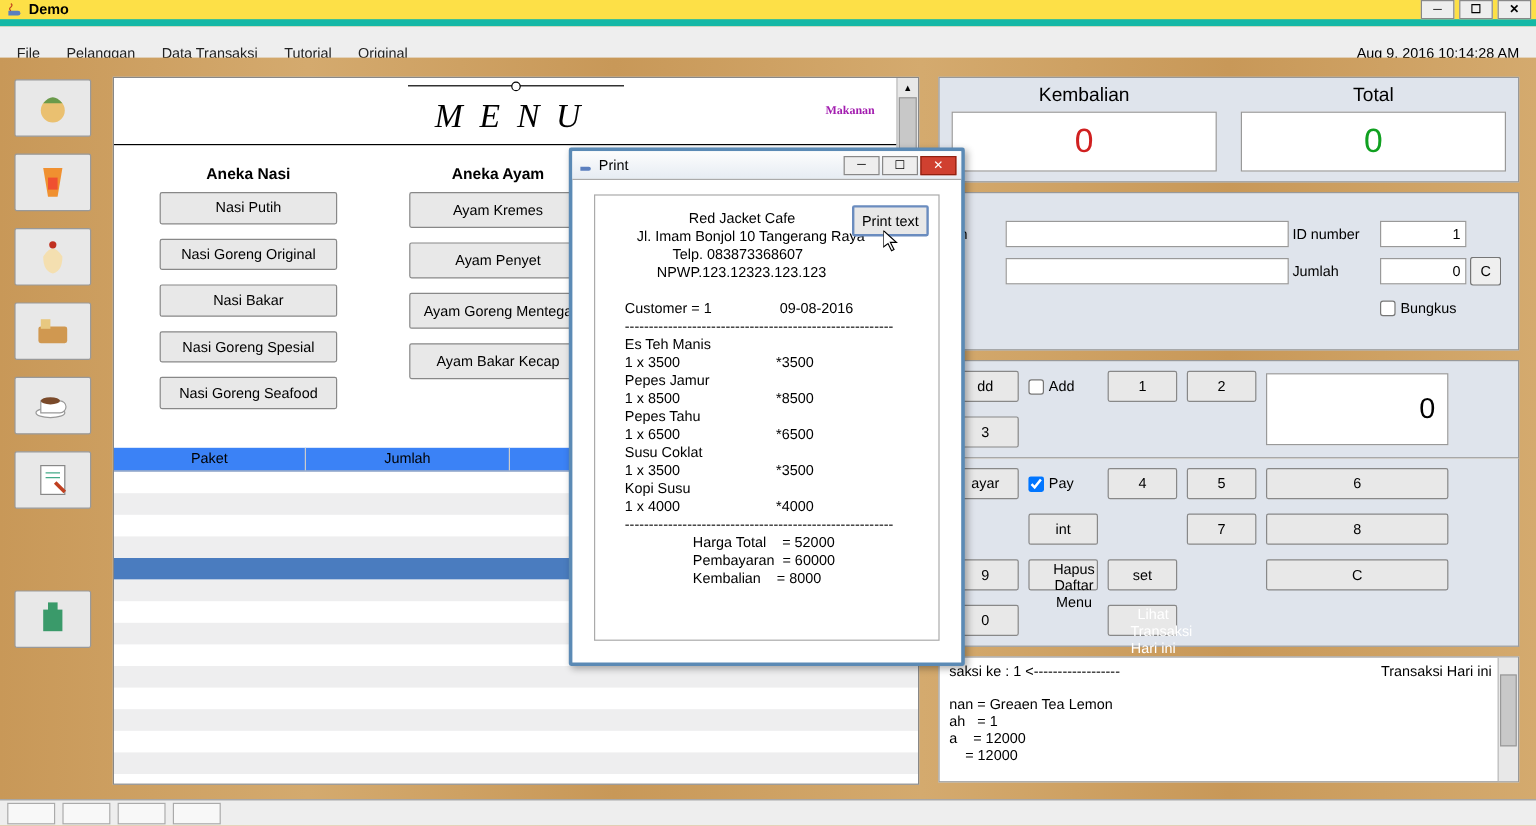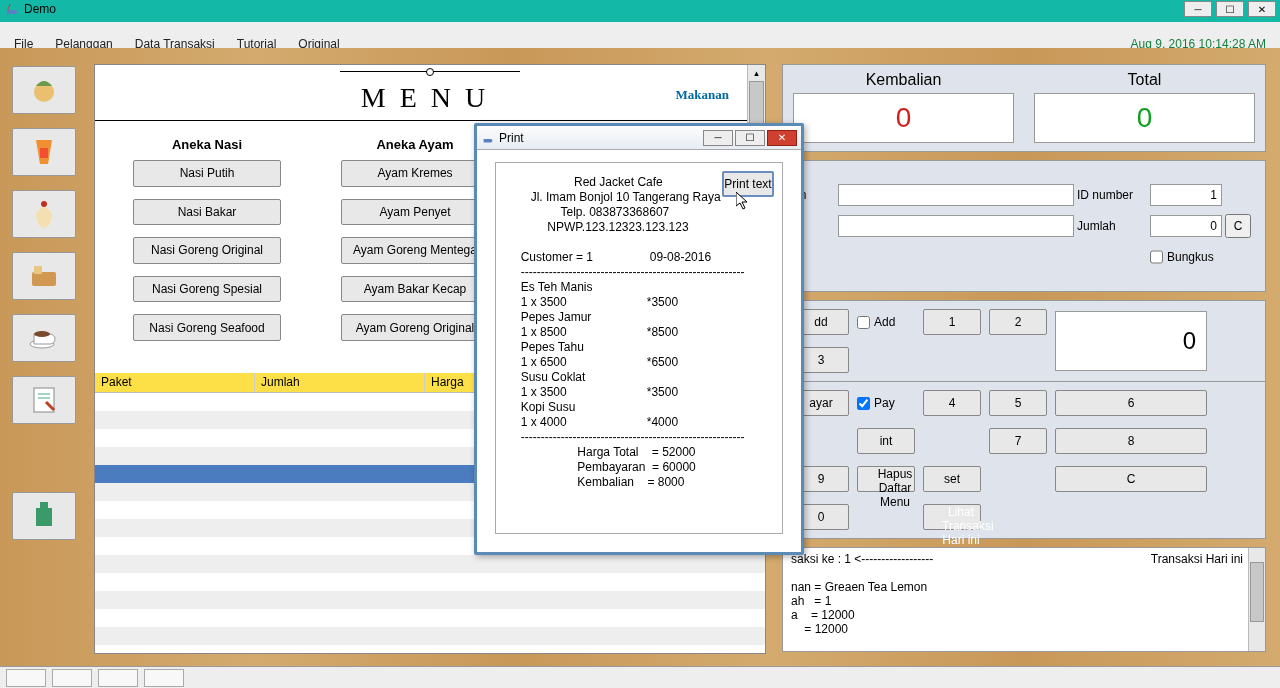--- a/index.html
+++ b/index.html
@@ -1,55 +1,55 @@
 <!DOCTYPE html>
 <html><head>
 <meta charset="utf-8">
 <style>
   * { box-sizing: border-box; margin: 0; padding: 0; font-family: Tahoma, Arial, sans-serif; font-size: 12px; }
   body { width: 1280px; height: 688px; overflow: hidden; background: #d4b48c; position: relative; }
   .wood { background: linear-gradient(90deg, #c89858 0%, #d4aa6e 20%, #c89858 40%, #d4aa6e 60%, #c89858 80%, #d4aa6e 100%); }
   
   
-  .titlebar { height: 22px; background: #14b8a6; border-bottom: 4px solid #14b8a6; display: flex; align-items: center; padding: 0 4px; }
+  .titlebar { height: 22px; background: #fde047; border-bottom: 6px solid #14b8a6; display: flex; align-items: center; padding: 0 4px; font-weight: bold; }
   .titlebar .coffee-icon { width: 16px; height: 16px; margin-right: 4px; display: inline-flex; }
   .titlebar .spacer { flex: 1; }
   .winbtn { width: 28px; height: 16px; border: 1px solid #888; margin-left: 4px; background: #eee; display: inline-flex; align-items: center; justify-content: center; font-size: 10px; cursor: pointer; }
   
   
   .menubar { height: 44px; background: #eee; border-bottom: 1px solid #aaa; display: flex; align-items: center; padding: 0 14px; }
   .menubar .mi { margin-right: 22px; cursor: pointer; color: #222; }
-  .menubar .ts { margin-left: auto; color: #15803d; }
+  .menubar .ts { margin-left: auto; color: #000000; }
   
   
   .main { position: absolute; top: 48px; left: 0; right: 0; bottom: 22px; }
   
   
   .sidebar { position: absolute; left: 12px; top: 18px; width: 68px; display: flex; flex-direction: column; gap: 14px; }
   .sidebtn { width: 64px; height: 48px; background: #e8e8e8; border: 1px solid #999; border-radius: 2px; display: flex; align-items: center; justify-content: center; cursor: pointer; }
   .sidebtn svg { width: 36px; height: 36px; }
   
   
   .menupanel { position: absolute; left: 94px; top: 16px; width: 672px; height: 590px; background: #fff; border: 1px solid #888; }
   .menupanel .sb { position: absolute; right: 0; top: 0; width: 18px; height: 296px; background: #e8e8e8; border-left: 1px solid #bbb; }
   .menupanel .sb .thumb { position: absolute; left: 1px; right: 1px; top: 16px; height: 100px; background: #c8c8c8; border: 1px solid #999; }
   .menupanel .sb .arr { position: absolute; left: 0; right: 0; height: 16px; display: flex; align-items: center; justify-content: center; font-size: 9px; }
   .menupanel .header { height: 56px; display: flex; align-items: flex-end; justify-content: center; border-bottom: 1px solid #000; position: relative; }
-  .menupanel .menuword { font-family: Georgia, serif; font-size: 28px; letter-spacing: 14px; padding-bottom: 6px; }
+  .menupanel .menuword { font-family: Georgia, serif; font-size: 28px; letter-spacing: 14px; padding-bottom: 6px; font-style: italic; }
   .menupanel .deco { position: absolute; top: 6px; left: 50%; transform: translateX(-50%); width: 180px; border-top: 1px solid #000; }
   .menupanel .deco:after { content: ""; position: absolute; left: 50%; top: -4px; width: 6px; height: 6px; border: 1px solid #000; border-radius: 50%; background: #fff; transform: translateX(-50%); }
-  .menupanel .makanan { position: absolute; right: 36px; top: 22px; font-family: Georgia, serif; font-weight: bold; color: #0369a1; font-size: 13px; }
+  .menupanel .makanan { position: absolute; right: 36px; top: 22px; font-family: Georgia, serif; font-weight: bold; color: #a21caf; font-size: 10px; }
   .menupanel .cols { display: flex; padding: 8px 8px; }
   .menupanel .col { flex: 1; display: flex; flex-direction: column; align-items: center; }
   .menupanel .colhdr { font-weight: bold; margin: 8px 0 8px; font-size: 13px; }
   .menubtn { width: 148px; height: 30px; margin-bottom: 12px; background: #e8e8e8; border: 1px solid #888; border-radius: 2px; cursor: pointer; display: flex; align-items: center; justify-content: center; }
   
   
   .ordertable { position: absolute; left: 0; right: 0; top: 308px; height: 282px; overflow: hidden; }
-  .ordertable .thead { display: flex; height: 20px; background: #fde047; border-bottom: 1px solid #bbb; }
+  .ordertable .thead { display: flex; height: 20px; background: #3b82f6; border-bottom: 1px solid #bbb; text-align: center; }
   .ordertable .th { padding: 2px 6px; border-right: 1px solid #ccc; }
   .ordertable .rows { }
   .ordertable .row { height: 18px; }
   .ordertable .row:nth-child(even) { background: #eeeeef; }
   .ordertable .row.sel { background: #4a7cbf; height: 18px; }
   
   
   .right { position: absolute; left: 782px; right: 14px; top: 16px; bottom: 14px; display: flex; flex-direction: column; gap: 8px; }
   .valpanel { background: #dfe4ec; border: 1px solid #999; height: 88px; display: flex; align-items: stretch; padding: 6px 10px; gap: 20px; }
   .valbox { flex: 1; display: flex; flex-direction: column; align-items: center; }
@@ -77,21 +77,21 @@
   
   
   .dialog { position: absolute; left: 474px; top: 123px; width: 330px; height: 432px; border: 3px solid #5b8ab5; border-radius: 2px; background: #fff; box-shadow: 2px 2px 6px rgba(0,0,0,0.3); z-index: 50; }
   .dialog .dtb { height: 24px; background: linear-gradient(#fdfdfd, #e6ecf3); border-bottom: 1px solid #aaa; display: flex; align-items: center; padding: 0 4px; }
   .dialog .dtb .coffee-icon { width: 14px; height: 14px; margin-right: 4px; }
   .dialog .dtb .spacer { flex: 1; }
   .dialog .dtb .dwb { width: 30px; height: 16px; margin-left: 2px; border: 1px solid #888; background: #eee; display: inline-flex; align-items: center; justify-content: center; font-size: 10px; cursor: pointer; }
   .dialog .dtb .dwb.close { background: #d04030; color: #fff; border-color: #902010; }
   .dialog .dbody { position: absolute; top: 24px; left: 6px; right: 6px; bottom: 6px; background: #fff; }
   .dialog .receipt { position: absolute; left: 12px; right: 12px; top: 12px; bottom: 12px; border: 1px solid #aaa; padding: 12px 18px; }
-  .dialog .printbtn { position: absolute; right: 8px; top: 8px; width: 52px; height: 26px; background: #e8e8e8; border: 2px solid #6a8cbf; border-radius: 2px; cursor: pointer; display: flex; align-items: center; justify-content: center; }
+  .dialog .printbtn { position: absolute; right: 8px; top: 8px; width: 64px; height: 26px; background: #e8e8e8; border: 2px solid #6a8cbf; border-radius: 2px; cursor: pointer; display: flex; align-items: center; justify-content: center; }
   .dialog pre { font-family: Tahoma, Arial, sans-serif; font-size: 12px; line-height: 15px; white-space: pre; }
   
   
   .cursor { position: absolute; left: 736px; top: 192px; z-index: 100; pointer-events: none; }
   
   
   .taskbar { position: absolute; left: 0; right: 0; bottom: 0; height: 22px; background: #eee; border-top: 1px solid #999; display: flex; align-items: center; }
   .taskbar .tb { width: 40px; height: 18px; border: 1px solid #aaa; margin-left: 6px; background: #f8f8f8; }
 </style>
 </head>
@@ -174,32 +174,31 @@
   <div class="menupanel">
     <div class="header">
       <div class="deco"></div>
       <span class="menuword">MENU</span>
       <span class="makanan">Makanan</span>
     </div>
     <div class="cols" style="height:240px;justify-content:flex-end;">
       <div class="col">
         <span class="colhdr">Aneka Nasi</span>
         <button class="menubtn">Nasi Putih</button>
+        <button class="menubtn">Nasi Goreng Original</button>
         <button class="menubtn">Nasi Bakar</button>
-        <button class="menubtn">Nasi Goreng Original</button>
         <button class="menubtn">Nasi Goreng Spesial</button>
         <button class="menubtn">Nasi Goreng Seafood</button>
       </div>
       <div class="col">
         <span class="colhdr">Aneka Ayam</span>
         <button class="menubtn">Ayam Kremes</button>
         <button class="menubtn">Ayam Penyet</button>
         <button class="menubtn">Ayam Goreng Mentega</button>
         <button class="menubtn">Ayam Bakar Kecap</button>
-        <button class="menubtn">Ayam Goreng Original</button>
       </div>
       <div class="col">
         <span class="colhdr">&nbsp;</span>
         <button class="menubtn" style="width:40px"></button>
         <button class="menubtn" style="width:40px">S</button>
         <button class="menubtn" style="width:40px"></button>
         <button class="menubtn" style="width:40px"></button>
         <button class="menubtn" style="width:40px"></button>
       </div>
       <div class="col" style="flex:0 0 30px;">

